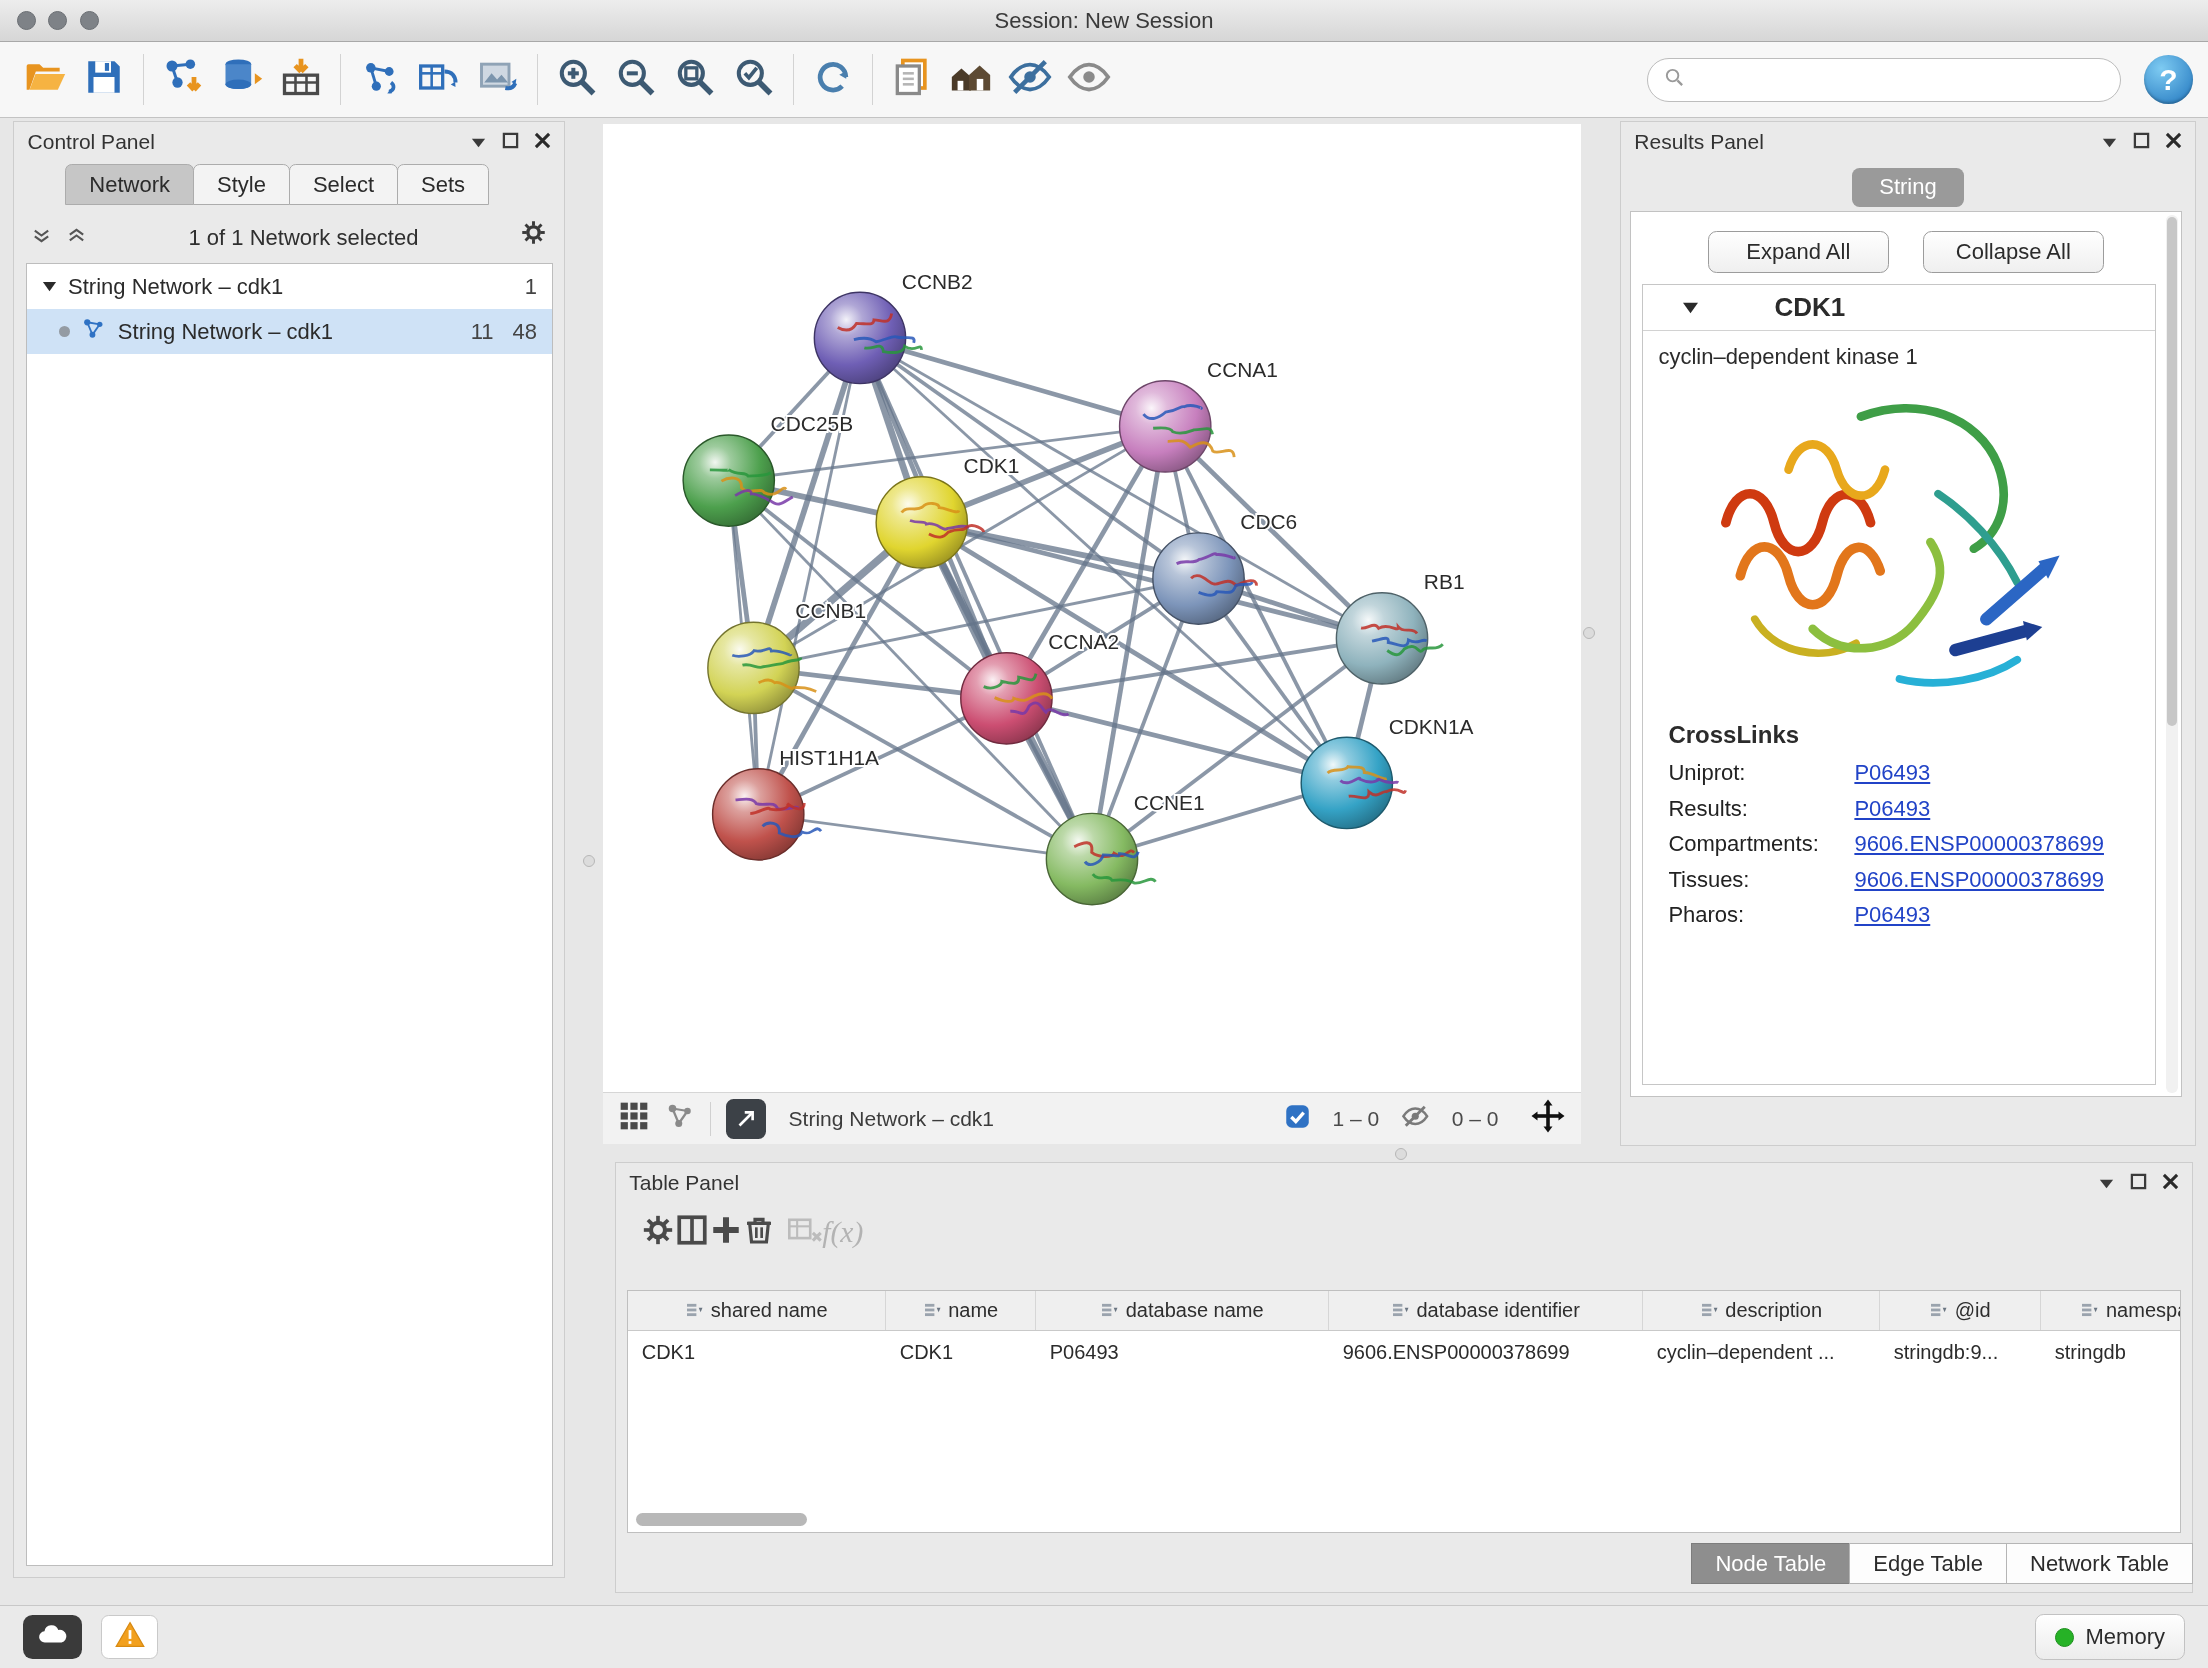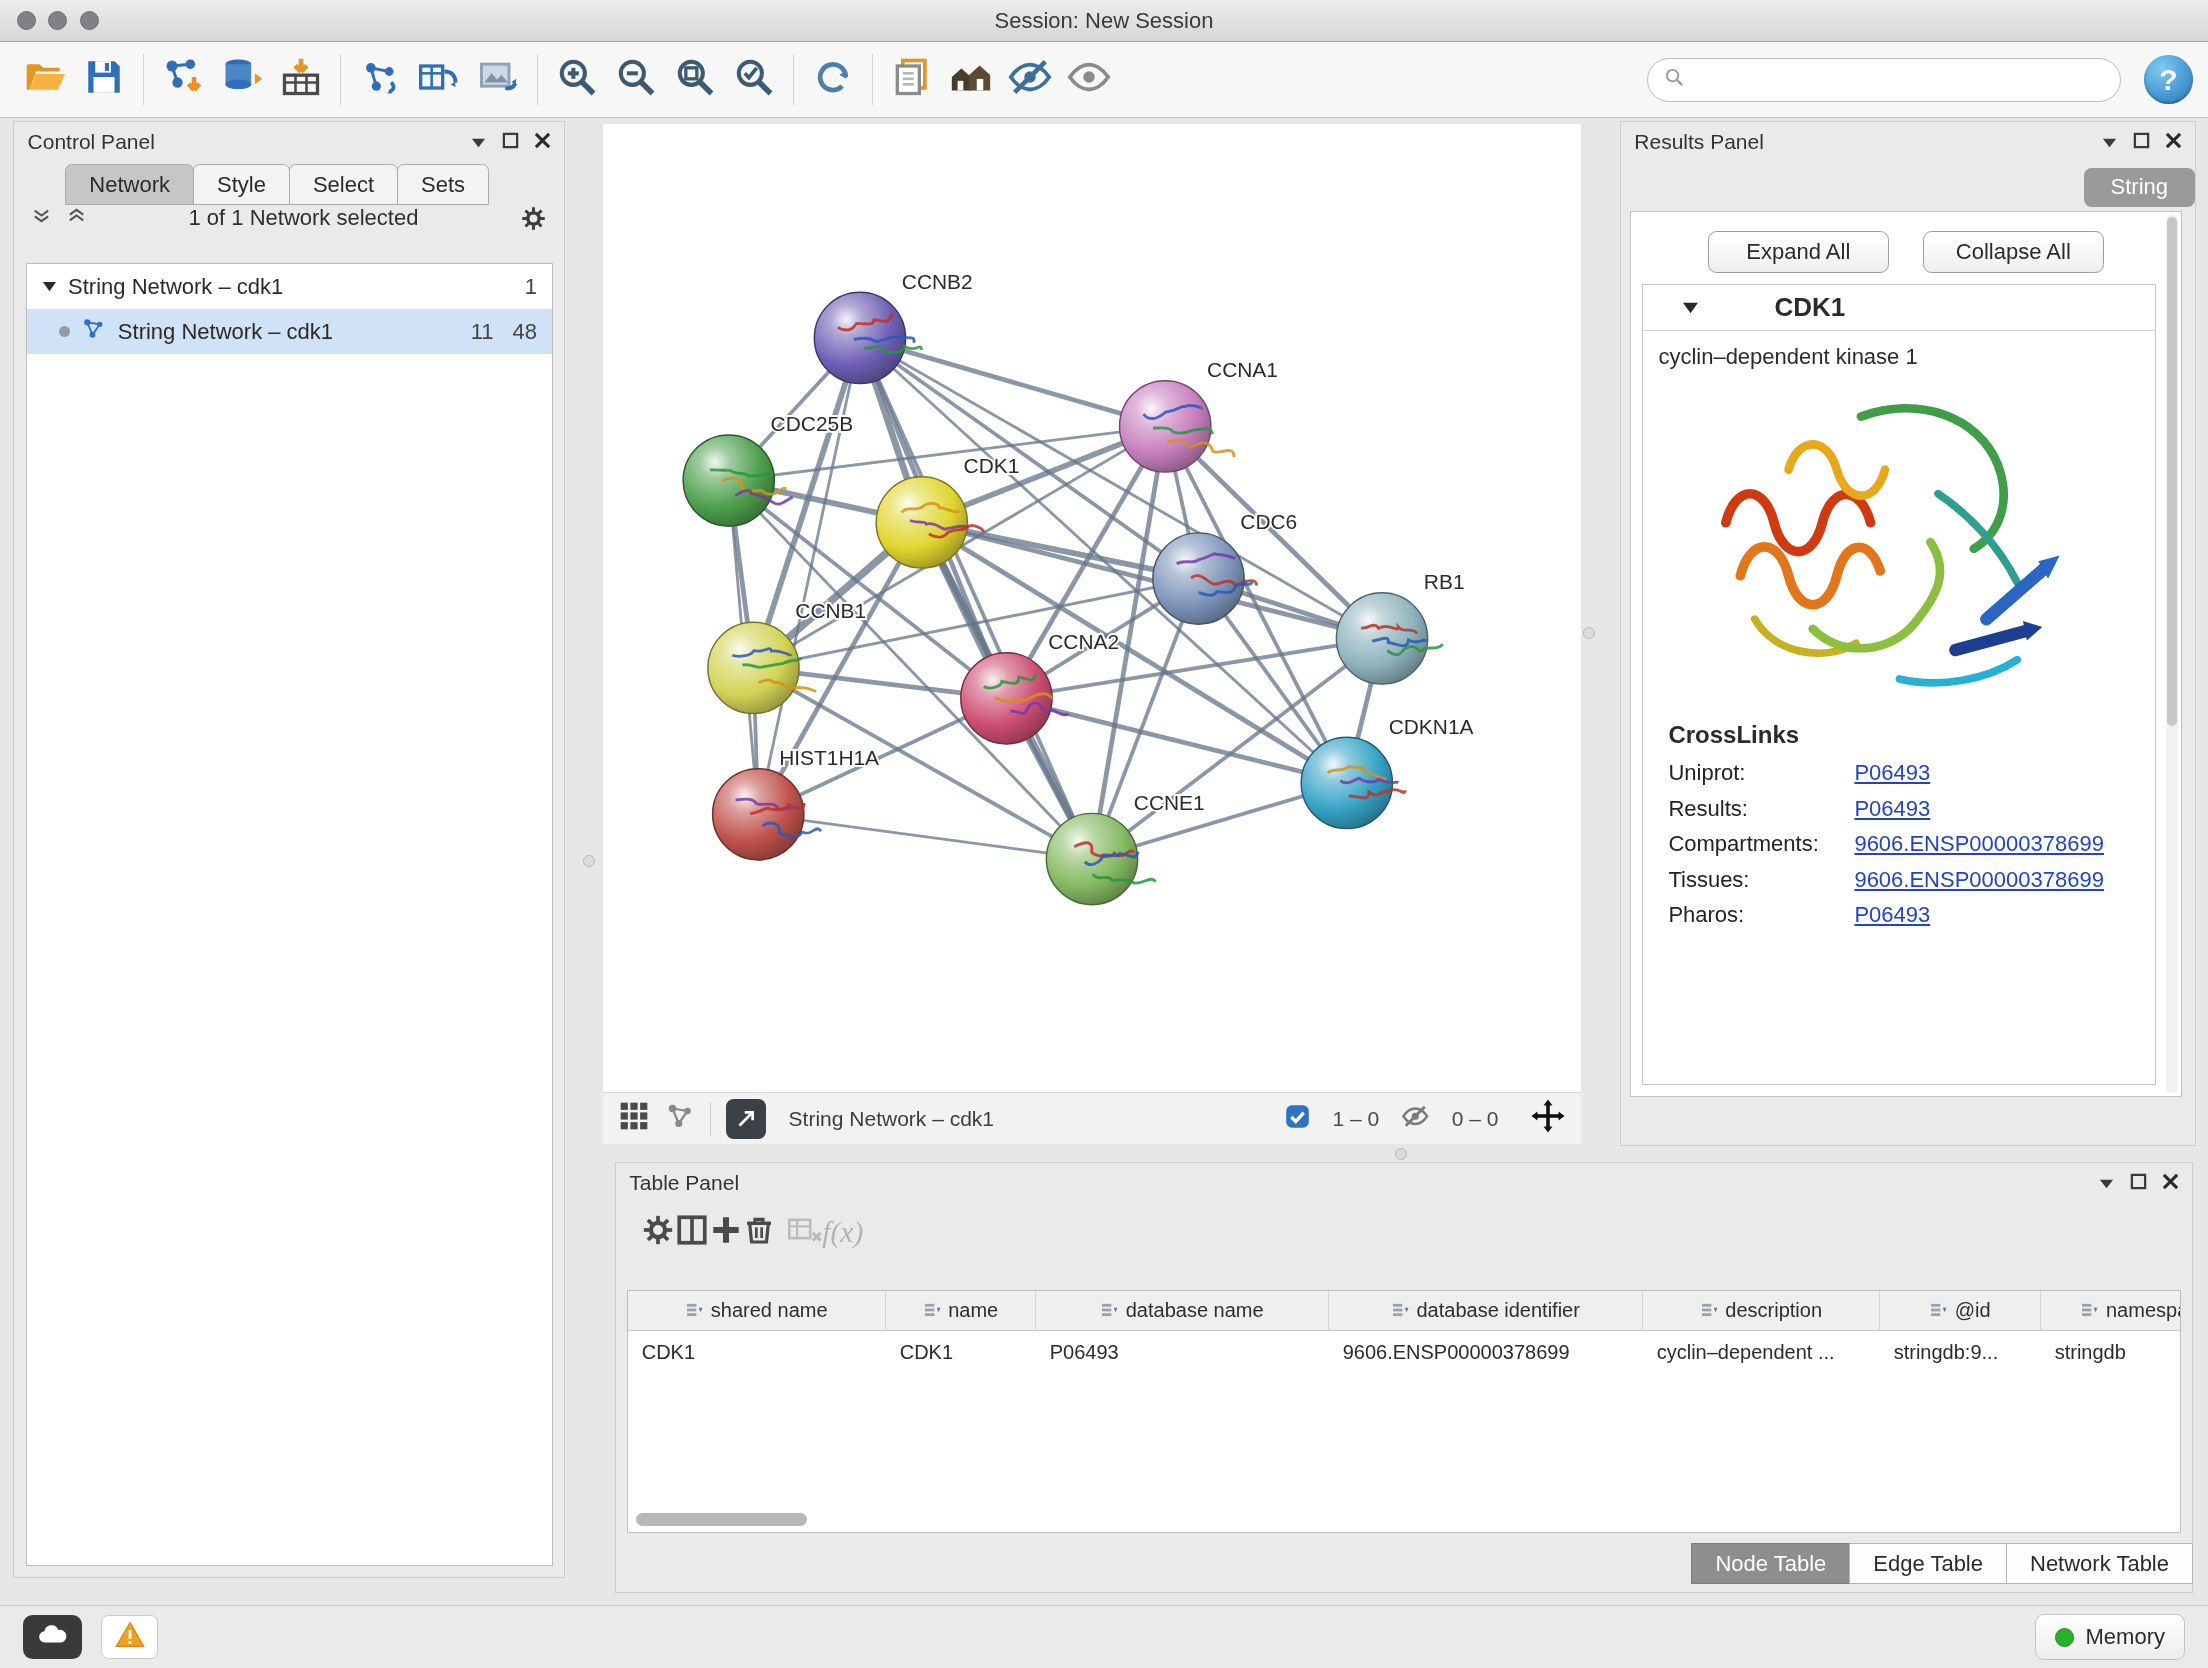--- a/index.html
+++ b/index.html
@@ -23,21 +23,21 @@
   
   .panel{position:absolute;background:#eaeaea;border:1px solid #cdcdcd}
   .panel-header{height:40px;display:flex;align-items:center;padding:0 13.3px;font-size:21px;color:#333}
   .ph-icons{margin-left:auto;display:flex;gap:15px;align-items:center}
 
   
   .control-panel{left:13.3px;top:121px;width:552px;height:1457px}
   .cp-tabs{display:flex;padding:1.9px 0 0 51px}
   .cp-tab{padding:6.7px 23px;border:1px solid #acacac;background:#f3f3f3;font-size:22px;border-radius:6.7px 6.7px 0 0;margin-right:-1px}
   .cp-tab.selected{background:#c6c6c6}
-  .cp-sumrow{display:flex;align-items:flex-start;height:46px;padding:0 17px;gap:13.3px}
+  .cp-sumrow{display:flex;align-items:flex-end;height:46px;padding:0 17px;gap:13.3px}
   .cp-sumtext{flex:1;text-align:center;font-size:22px;color:#2f2f2f}
   .cp-list{position:absolute;left:11.4px;top:141px;right:11.4px;bottom:11.4px;background:#fff;border:1px solid #bdbdbd;overflow:hidden}
   .tree-row{height:45px;display:flex;align-items:center;padding:0 15px;gap:11.4px;font-size:22px}
   .tree-row.selected{background:#cfe2f6}
   .tree-row .grow{flex:1}
   .tree-count{color:#444;min-width:32px;text-align:right}
   .bullet{width:11.4px;height:11.4px;border-radius:50%;background:#949ba3;flex:0 0 auto;margin-left:17px}
 
   
   .network-canvas{position:absolute;left:603px;top:124px;width:978px;height:968px;background:#fff}
@@ -45,21 +45,21 @@
   .node-label{font-size:22px;fill:#2b2b2b;paint-order:stroke;stroke:#ffffff;stroke-width:4px;font-family:"Liberation Sans",sans-serif}
   .network-toolbar{position:absolute;left:603px;top:1092px;width:978px;height:52px;background:#f2f2f2;border-top:1px solid #d6d6d6;display:flex;align-items:center;padding:0 15px;gap:15px}
   .nt-title{font-size:21px;color:#3c3c3c;margin-left:7.6px}
   .nt-right{margin-left:auto;display:flex;align-items:center;gap:22px}
   .nt-count{font-size:21px;color:#4a4a4a}
   .dark-btn{width:40px;height:40px;border-radius:7.6px;background:#3c4147;display:flex;align-items:center;justify-content:center}
 
   
   .results-panel{left:1620px;top:121px;width:576px;height:1025px}
   .string-badge{display:inline-block;padding:6.7px 27px;border-radius:7.6px;background:#9a9a9a;color:#fff;font-size:22px}
-  .rp-badge-row{text-align:right;margin-top:5.7px}
+  .rp-badge-row{text-align:center;margin-top:5.7px}
   .rp-box{position:absolute;left:9px;right:13.3px;top:89px;height:886px;background:#fff;border:1px solid #c2c2c2;padding:11.4px 13.3px}
   .rp-buttons{display:flex;justify-content:center;gap:34px;padding:7.6px 0 15px}
   .rp-btn{min-width:181px;height:42px;border:1px solid #9c9c9c;border-radius:8.6px;background:linear-gradient(#ffffff,#efefef);font-size:22px;display:flex;align-items:center;justify-content:center}
   .cdk-box{border:1px solid #c6c6c6;position:absolute;left:11.4px;right:25px;top:72px;bottom:11.4px;overflow:hidden}
   .cdk-header{height:46px;display:flex;align-items:center;border-bottom:1px solid #d2d2d2;padding-left:38px;gap:74px}
   .cdk-name{font-size:26px;font-weight:bold}
   .cdk-desc{padding:13.3px 15px 3.8px;font-size:22px}
   .protein-img{display:block;margin:3.8px auto 0}
   .crosslinks{margin:15px 0 0 25px}
   .cl-title{font-size:24px;font-weight:bold;margin-bottom:11.4px}

